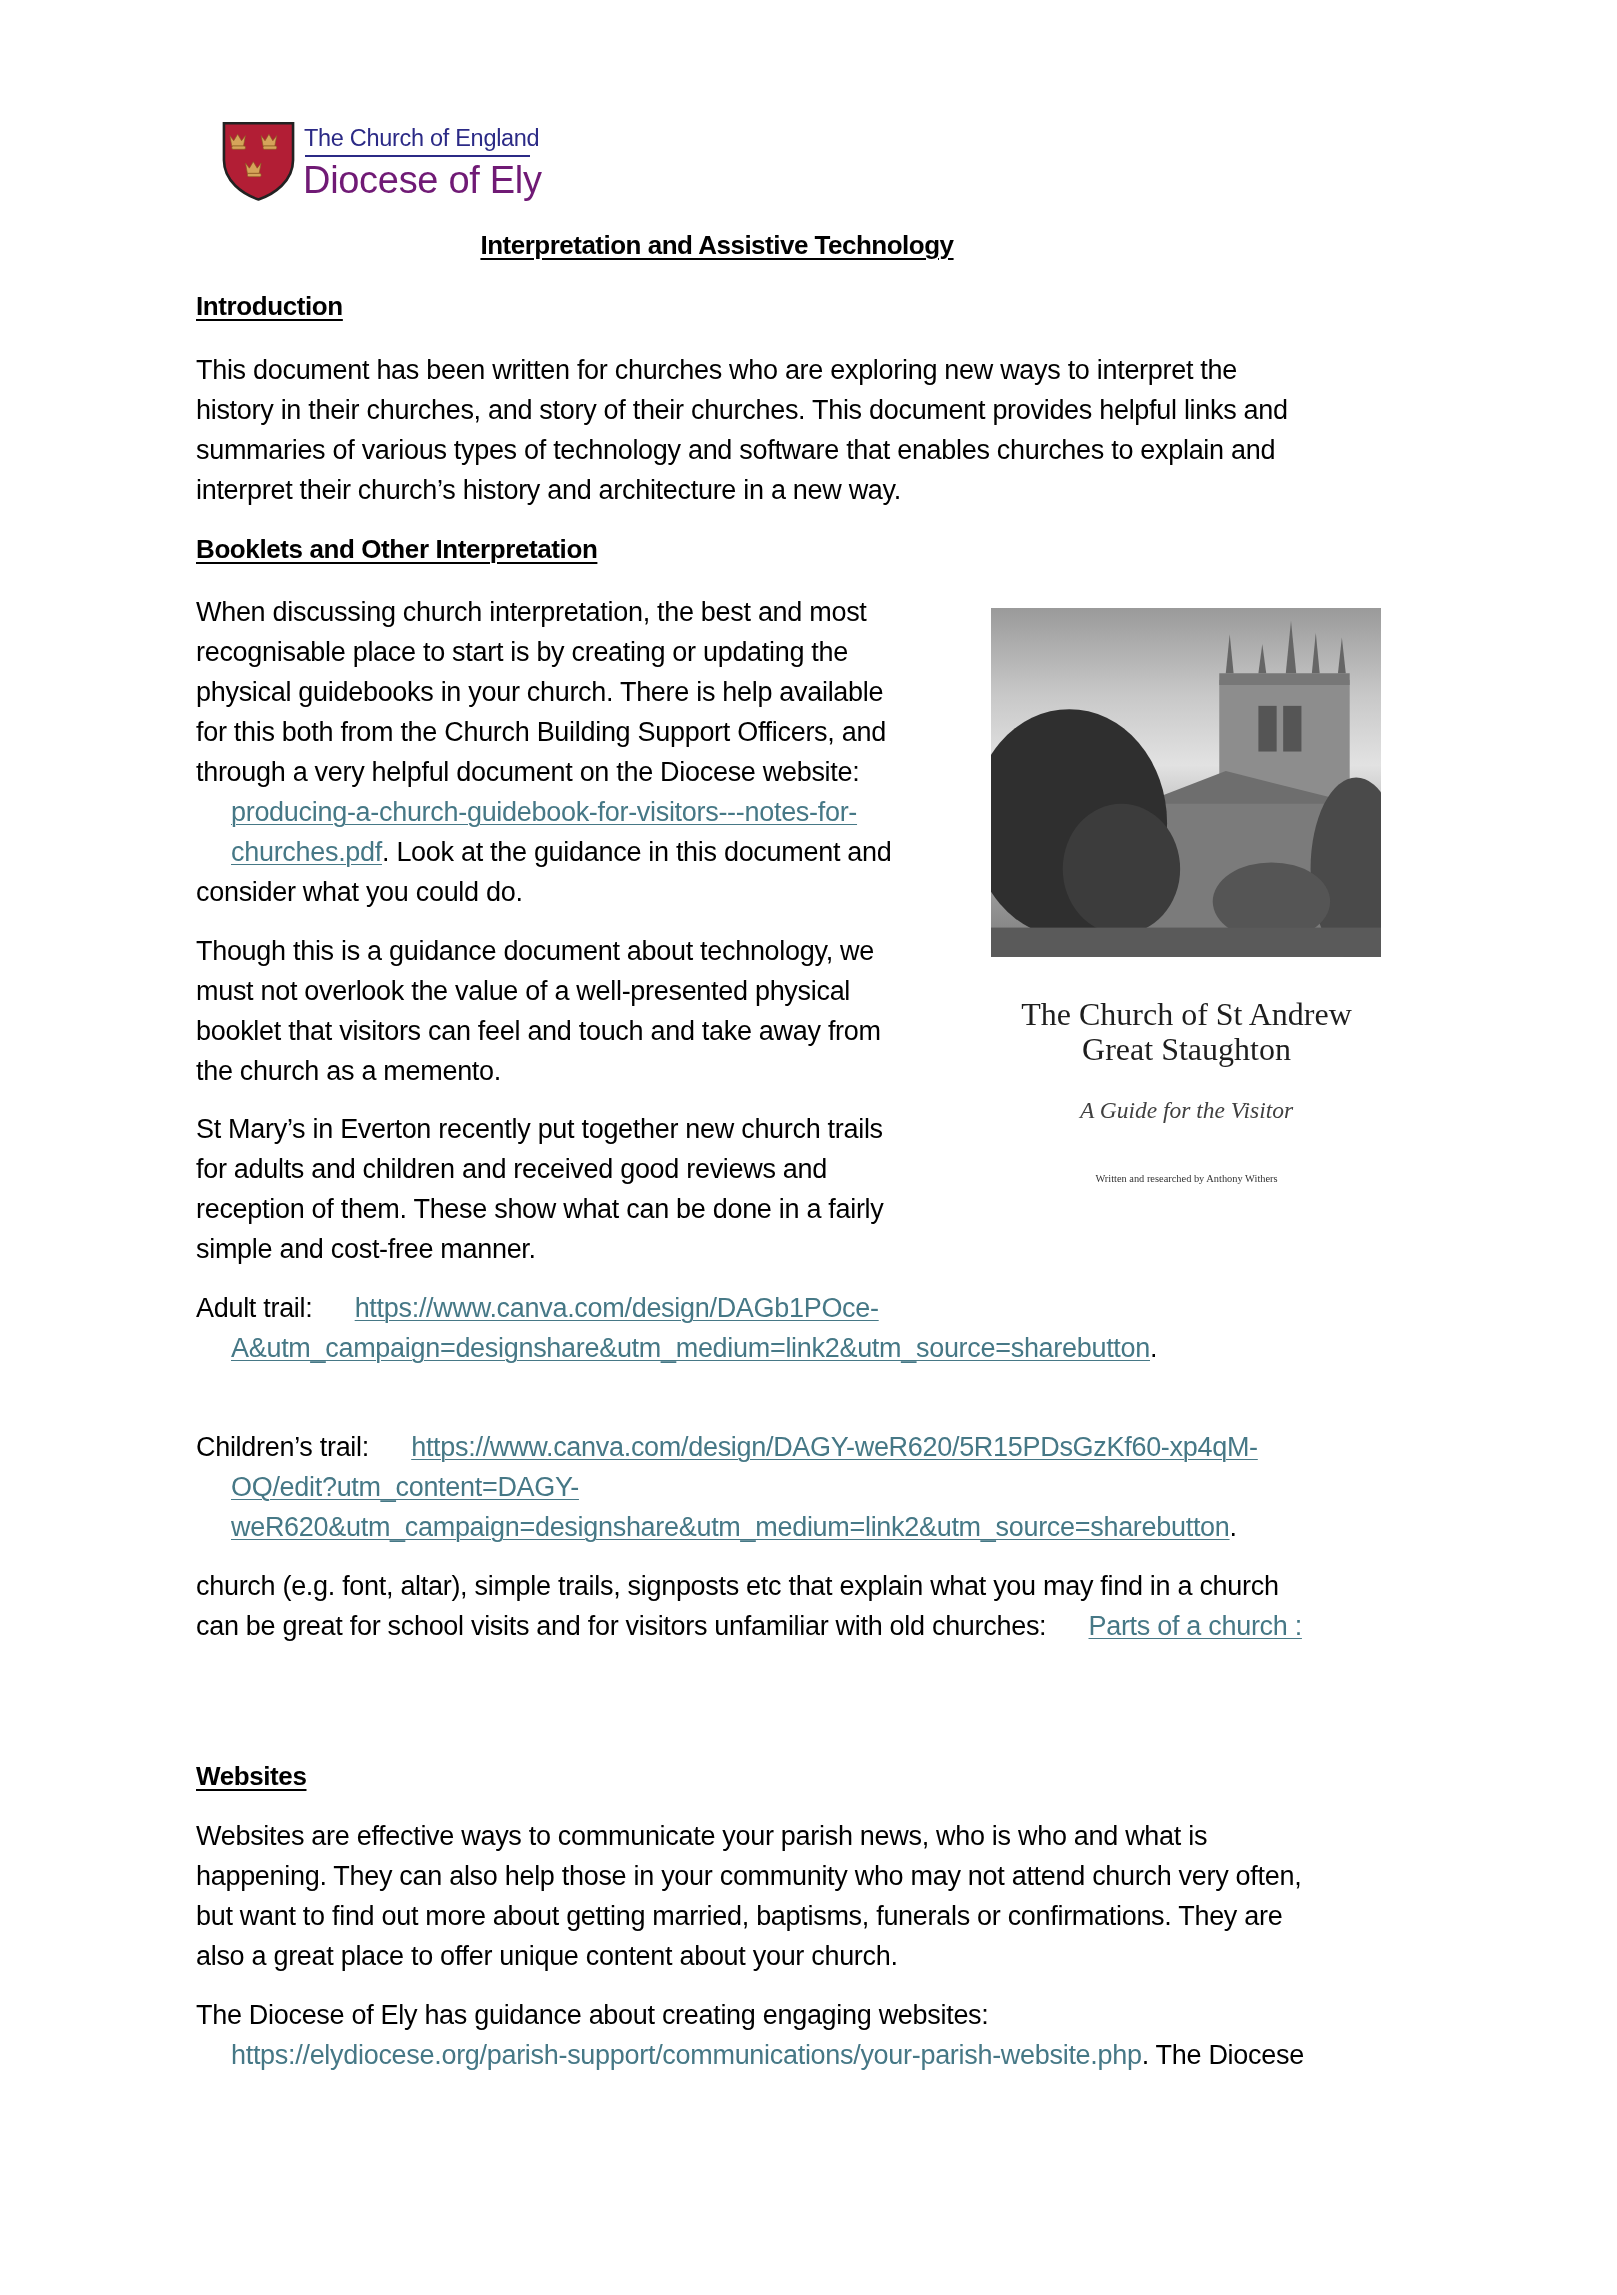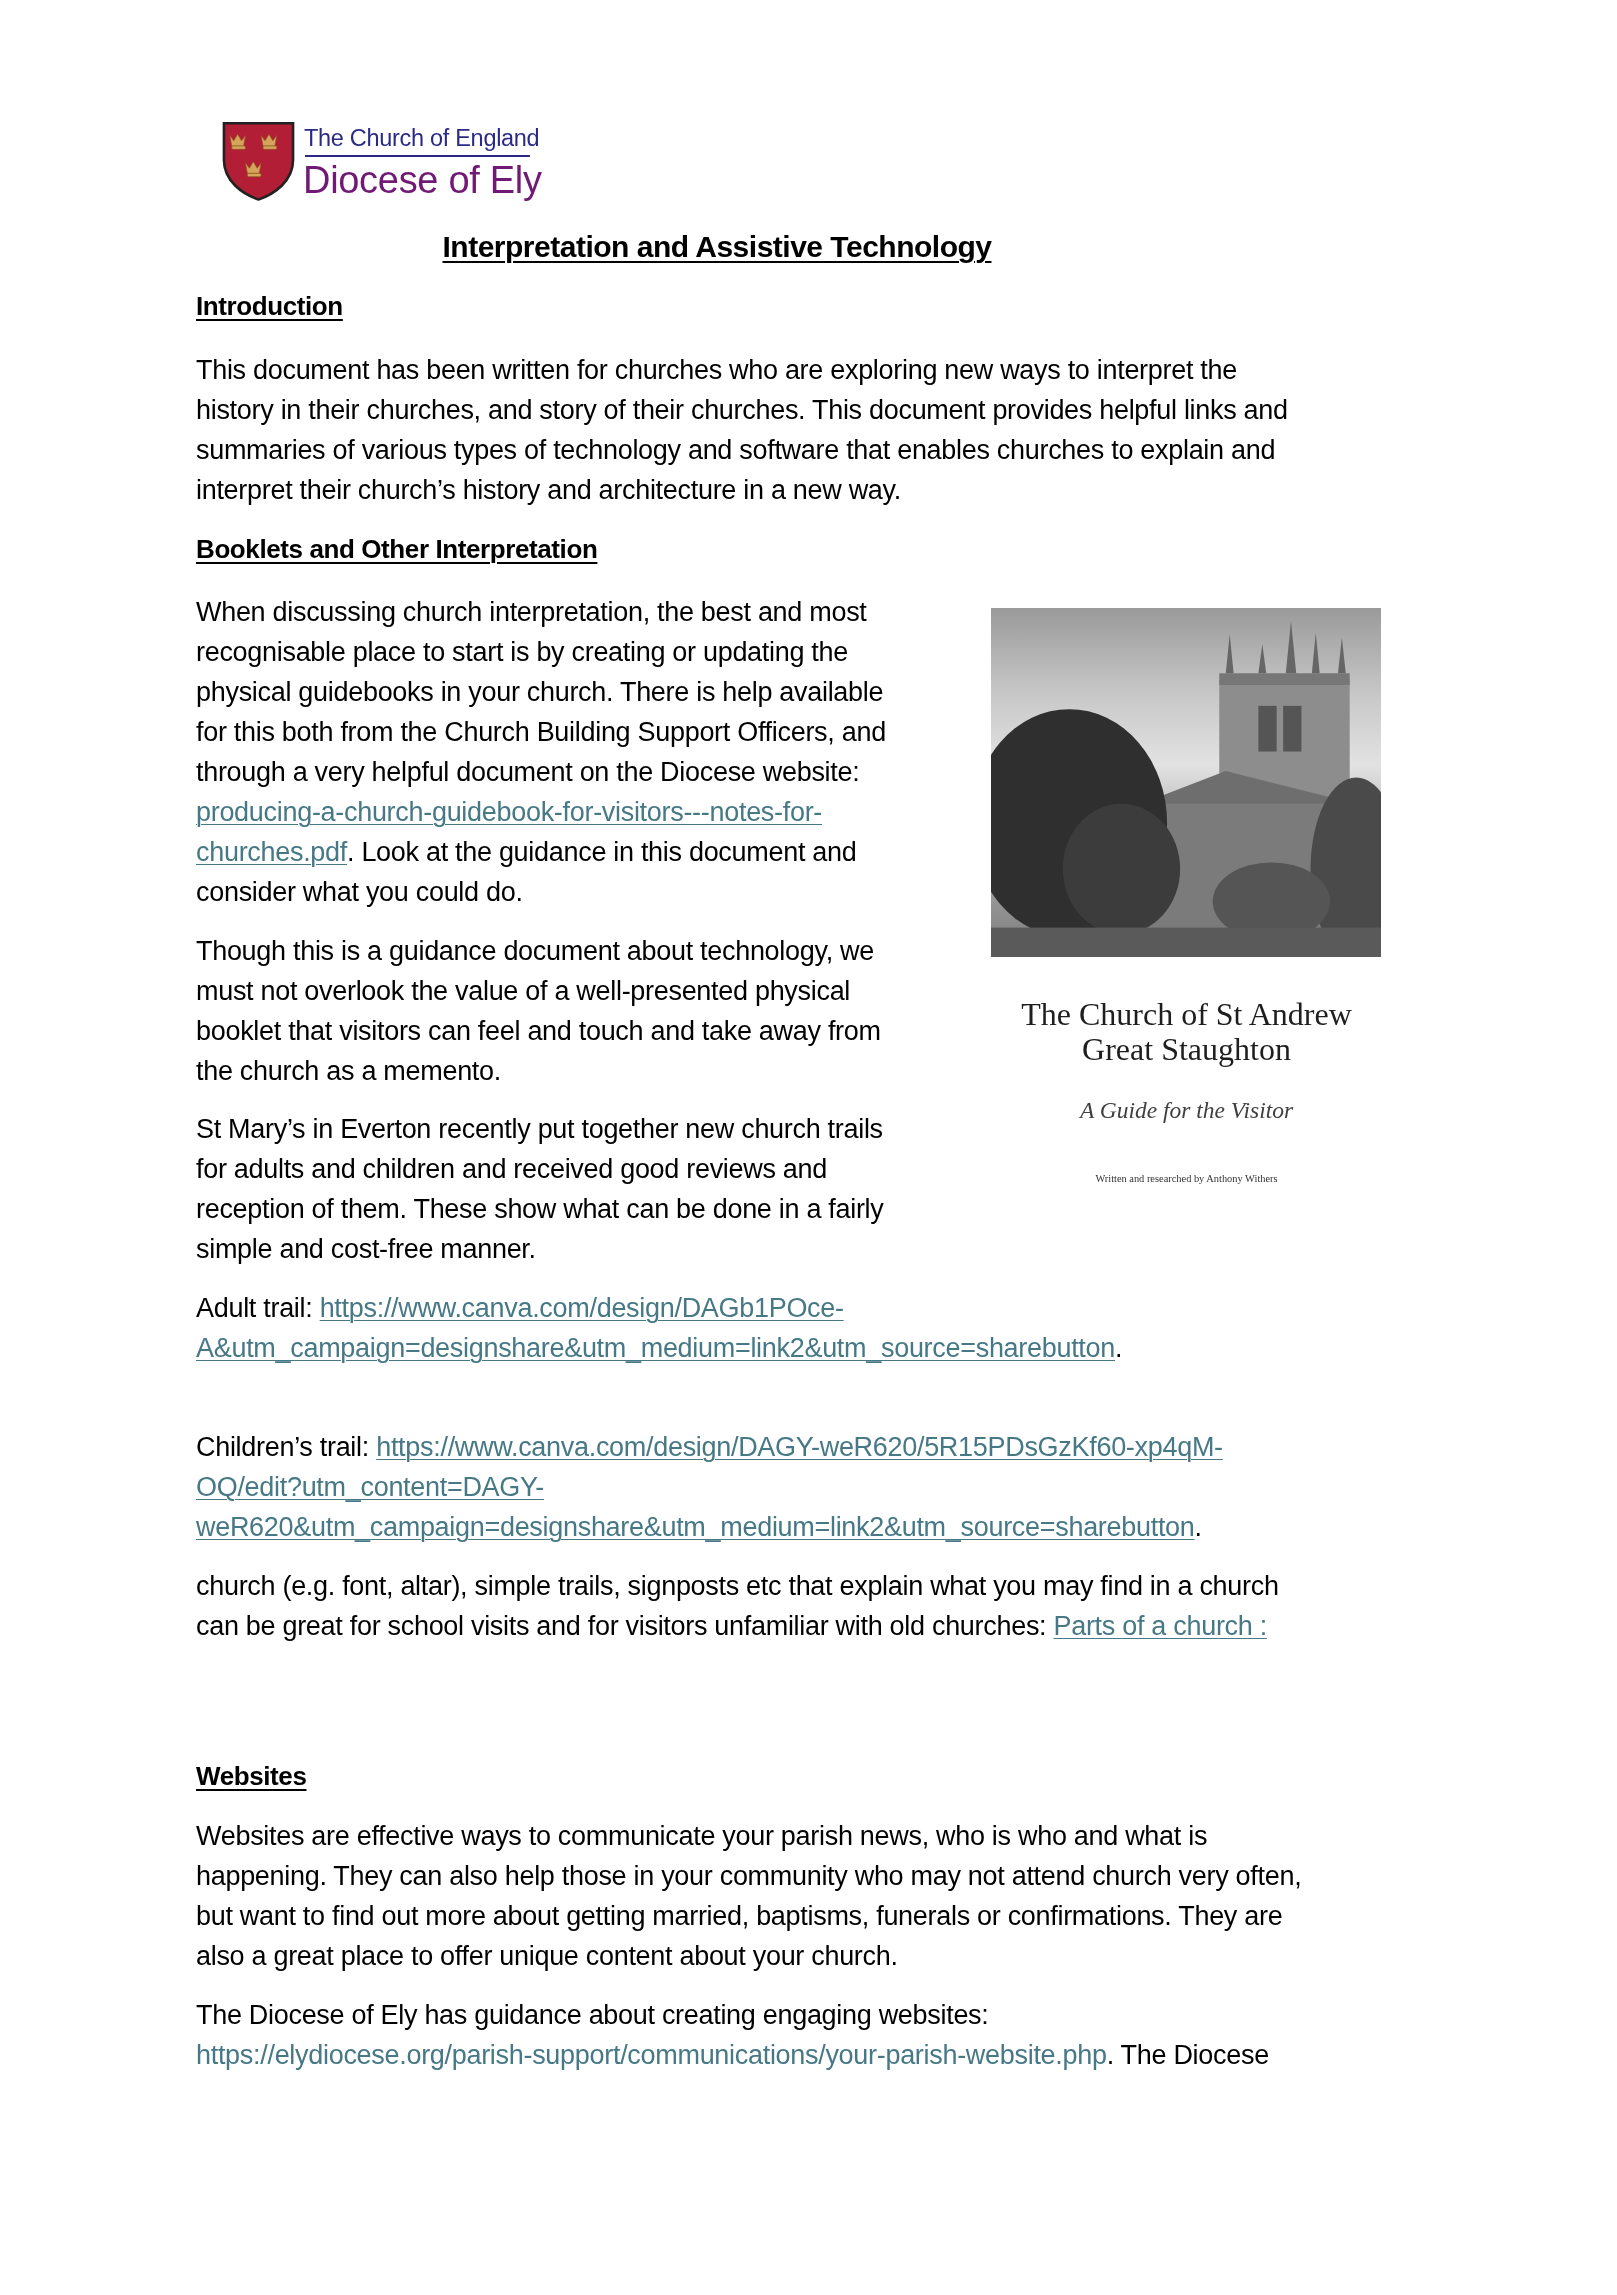--- a/index.html
+++ b/index.html
@@ -11,30 +11,30 @@
   .abs { position: absolute; }
 
   
   .logo { left: 222px; top: 121px; width: 320px; height: 81px; }
   .shield { position: absolute; left: 0; top: 0; width: 73px; height: 80px; }
   .logo-line1 { position: absolute; left: 82px; top: 3.9px; font-size: 23.5px; color: #2b2a86; letter-spacing: -0.3px; white-space: nowrap; }
   .logo-rule { position: absolute; left: 83px; top: 34px; width: 225px; height: 2px; background: #2b2a86; }
   .logo-line2 { position: absolute; left: 81px; top: 38px; font-size: 38px; color: #701a75; letter-spacing: -0.3px; white-space: nowrap; line-height: 42px; }
 
   
-  .doc-title { left: 0; width: 1434px; top: 230px; text-align: center; font-size: 30px; font-weight: bold; text-decoration: underline; text-decoration-thickness: 2px; text-underline-offset: 3.9px; letter-spacing: -0.5px; }
+  .doc-title { left: 0; width: 1434px; top: 230px; text-align: center; font-size: 26px; font-weight: bold; text-decoration: underline; text-decoration-thickness: 2px; text-underline-offset: 3.9px; letter-spacing: -0.5px; }
 
   .heading { left: 196px; font-size: 26px; font-weight: bold; text-decoration: underline; text-decoration-thickness: 2px; text-underline-offset: 3.9px; letter-spacing: -0.4px; white-space: nowrap; }
 
   .para { left: 196px; font-size: 27px; line-height: 40px; letter-spacing: -0.3px; }
   .para.wide { width: 1219px; }
   .para.narrow { width: 770px; }
   .line { display: block; white-space: nowrap; }
 
-  a.link { color: #467886; text-decoration: underline; text-decoration-thickness: 1.3px; text-underline-offset: 3.3px; }
+  a.link { color: #467886; text-decoration: underline; text-decoration-thickness: 1.3px; text-underline-offset: 3.3px; margin-left: 35px; }
   a.link.plain { text-decoration: none; }
 
   
   .booklet { left: 991px; top: 608px; width: 391px; height: 593px; }
   .photo { position: absolute; left: 0; top: 0; width: 390px; height: 349px; overflow: hidden; background: linear-gradient(180deg, #9a9a9a 0%, #c8c8c8 25%, #e2e2e2 45%, #bdbdbd 60%, #7a7a7a 100%); }
   .cover-title { position: absolute; left: 0; width: 391px; top: 389px; text-align: center; font-family: "Liberation Serif", "DejaVu Serif", serif; font-size: 32px; line-height: 35px; color: #1e1e1e; }
   .cover-sub { position: absolute; left: 0; width: 391px; top: 489px; text-align: center; font-family: "Liberation Serif", "DejaVu Serif", serif; font-style: italic; font-size: 23.5px; color: #404040; }
   .cover-credit { position: absolute; left: 0; width: 391px; top: 565px; text-align: center; font-family: "Liberation Serif", "DejaVu Serif", serif; font-size: 10.4px; color: #333; }
 </style>
 </head>

